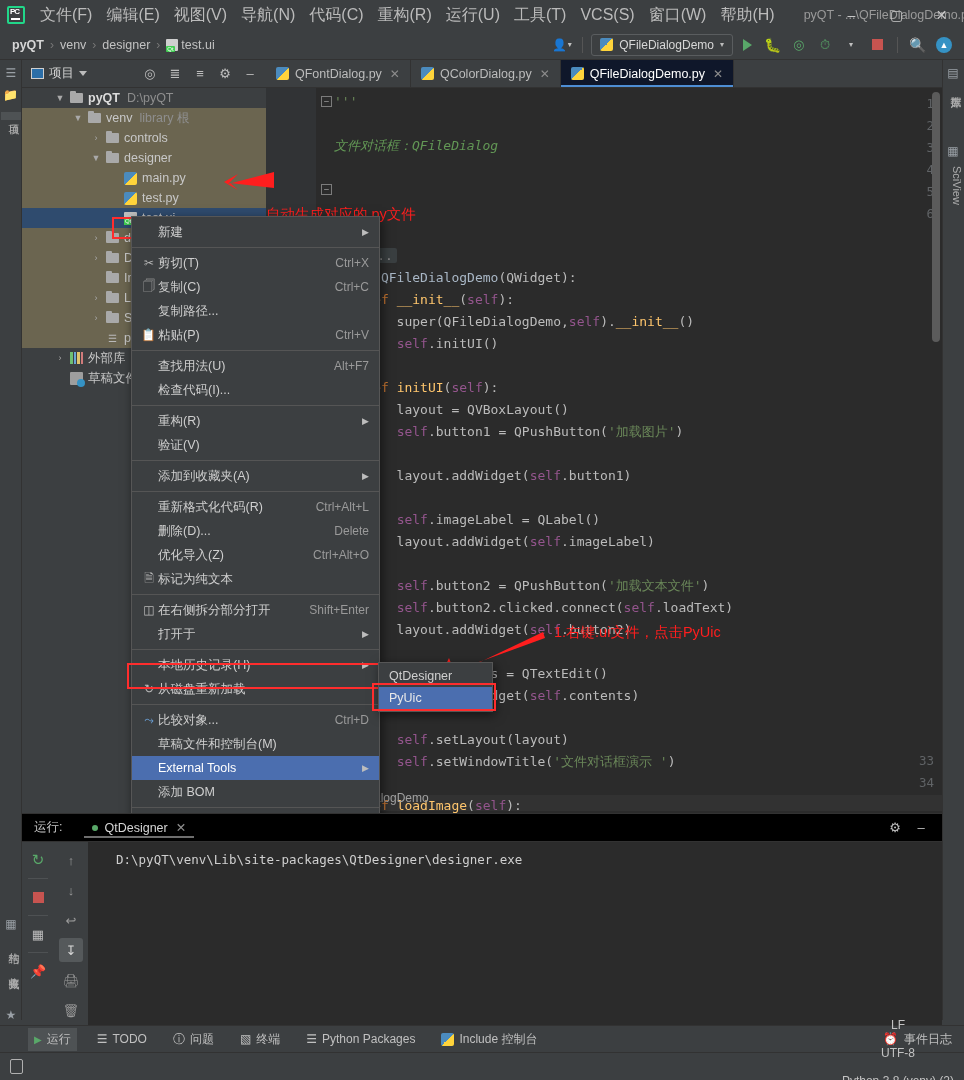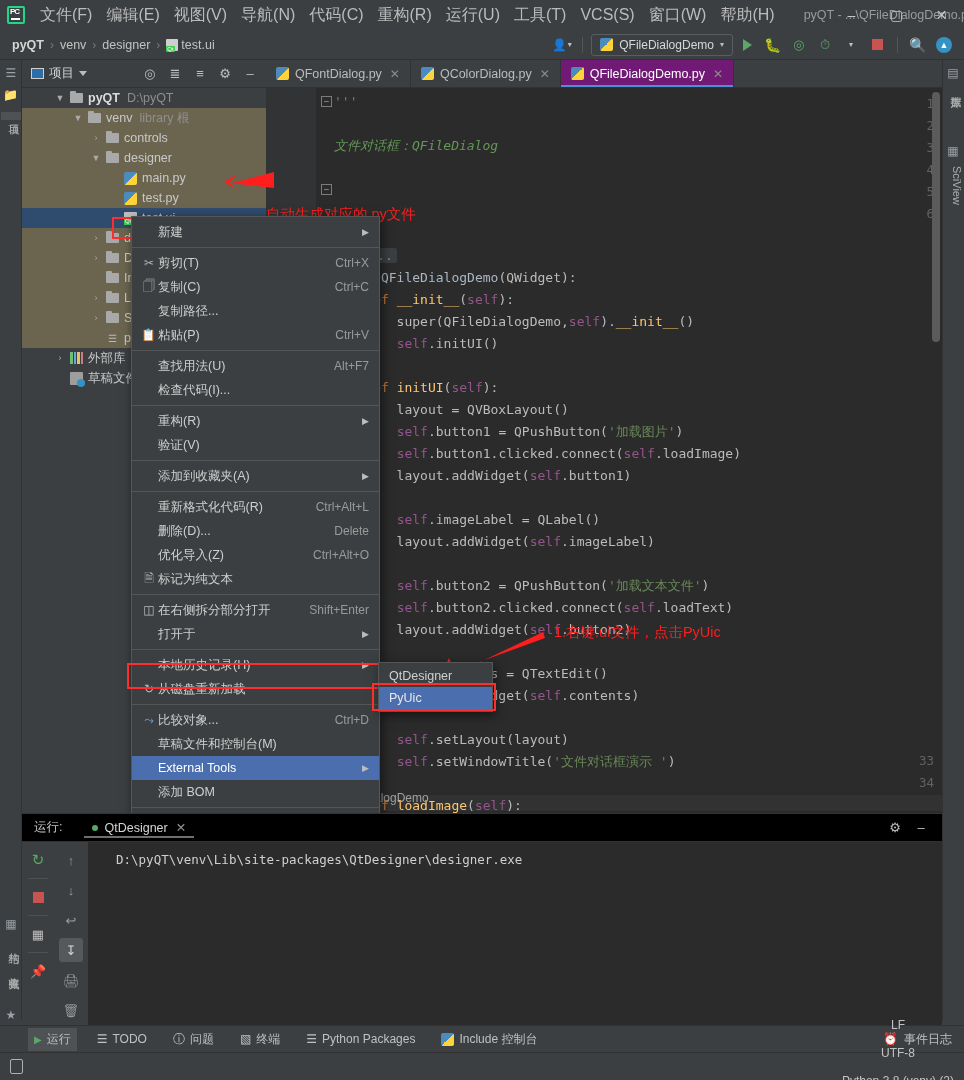--- a/index.html
+++ b/index.html
@@ -104,21 +104,21 @@
   .dim{color:#8e8e8e;}
   .bold{font-weight:bold;color:#dcdcdc;}
 
   
   .hl-rect{position:absolute;border:2px solid #ff2d2d;pointer-events:none;}
 
   
   .editorarea{position:absolute;left:266px;top:60px;width:676px;height:753px;background:#2b2b2b;}
   .tabstrip{height:28px;background:#3c3f41;display:flex;align-items:stretch;border-bottom:1px solid #323232;}
   .etab{display:flex;align-items:center;gap:6px;padding:0 10px;font-size:12.5px;color:#bcbcbc;border-right:1px solid #323232;white-space:nowrap;}
-  .etab.active{background:#701a75;color:#ffffff;box-shadow:inset 0 -2px 0 #4e8ed4;}
+  .etab.active{background:#0f172a;color:#ffffff;box-shadow:inset 0 -2px 0 #4e8ed4;}
   .etab .x{color:#8d8d8d;font-size:12px;margin-left:2px;}
   .readerbar{position:absolute;right:22px;top:28px;height:26px;display:flex;align-items:center;gap:9px;padding-right:10px;}
   .readerbar .lbl{font-size:12px;color:#a9b7c6;}
   .check{color:#59a869;font-size:14px;}
 
   .code{
     position:absolute;left:0;top:28px;width:676px;height:725px;
     font-family:"DejaVu Sans Mono","Liberation Mono",monospace;font-size:13px;
     background:#2b2b2b;overflow:hidden;
   }
@@ -431,21 +431,20 @@
       <div class="cline s" style="top:6px">'''</div>
       <div class="cline c" style="top:50px">文件对话框：QFileDialog</div>
       <div class="cline" style="top:160px"><span class="s">'''</span> <span class="dots">...</span></div>
       <div class="cline" style="top:182px"><span class="k">class</span> <span class="cls">QFileDialogDemo</span>(QWidget):</div>
       <div class="cline" style="top:204px">    <span class="k">def</span> <span class="f">__init__</span>(<span class="self">self</span>):</div>
       <div class="cline" style="top:226px">        super(QFileDialogDemo,<span class="self">self</span>).<span class="f">__init__</span>()</div>
       <div class="cline" style="top:248px">        <span class="self">self</span>.initUI()</div>
       <div class="cline" style="top:292px">    <span class="k">def</span> <span class="f">initUI</span>(<span class="self">self</span>):</div>
       <div class="cline" style="top:314px">        layout = QVBoxLayout()</div>
       <div class="cline" style="top:336px">        <span class="self">self</span>.button1 = QPushButton(<span class="s">'加载图片'</span>)</div>
-      <div class="cline" style="top:358px">        <span class="self">self</span>.button1.clicked.connect(<span class="self">self</span>.loadImage)</div>
       <div class="cline" style="top:380px">        layout.addWidget(<span class="self">self</span>.button1)</div>
       <div class="cline" style="top:424px">        <span class="self">self</span>.imageLabel = QLabel()</div>
       <div class="cline" style="top:446px">        layout.addWidget(<span class="self">self</span>.imageLabel)</div>
       <div class="cline" style="top:490px">        <span class="self">self</span>.button2 = QPushButton(<span class="s">'加载文本文件'</span>)</div>
       <div class="cline" style="top:512px">        <span class="self">self</span>.button2.clicked.connect(<span class="self">self</span>.loadText)</div>
       <div class="cline" style="top:534px">        layout.addWidget(<span class="self">self</span>.button2)</div>
       <div class="cline" style="top:578px">        <span class="self">self</span>.contents = QTextEdit()</div>
       <div class="cline" style="top:600px">        layout.addWidget(<span class="self">self</span>.contents)</div>
       <div class="cline" style="top:644px">        <span class="self">self</span>.setLayout(layout)</div>
       <div class="cline" style="top:666px">        <span class="self">self</span>.setWindowTitle(<span class="s">'文件对话框演示 '</span>)</div>

